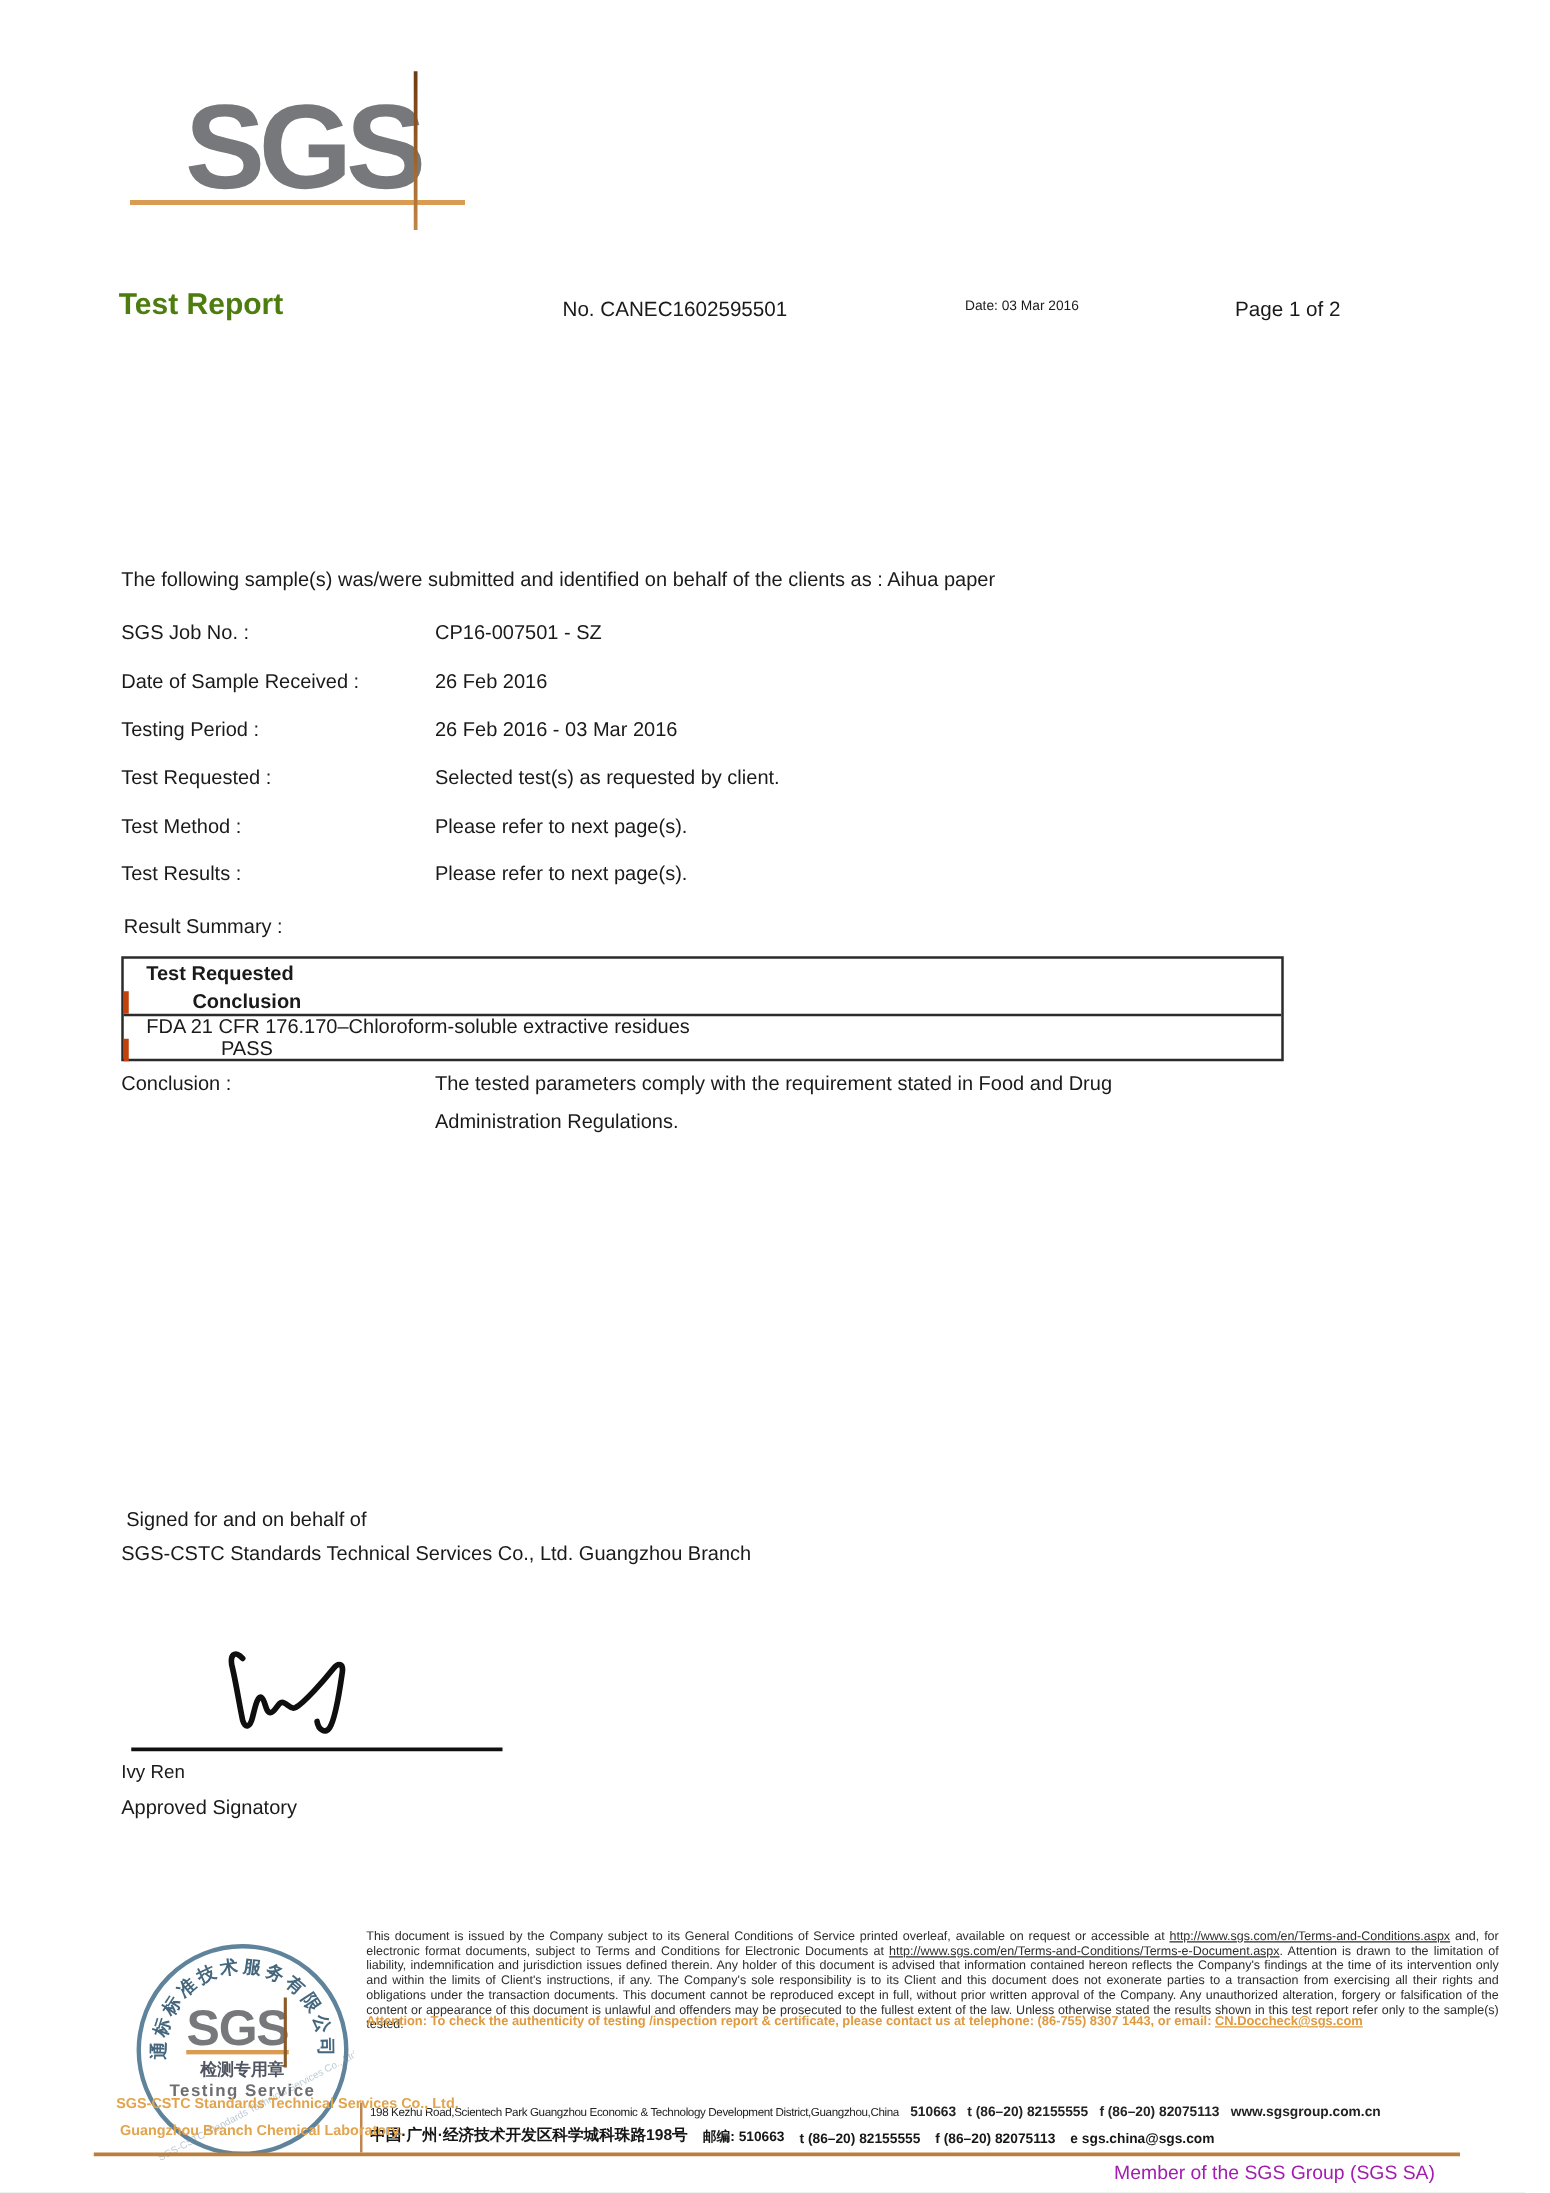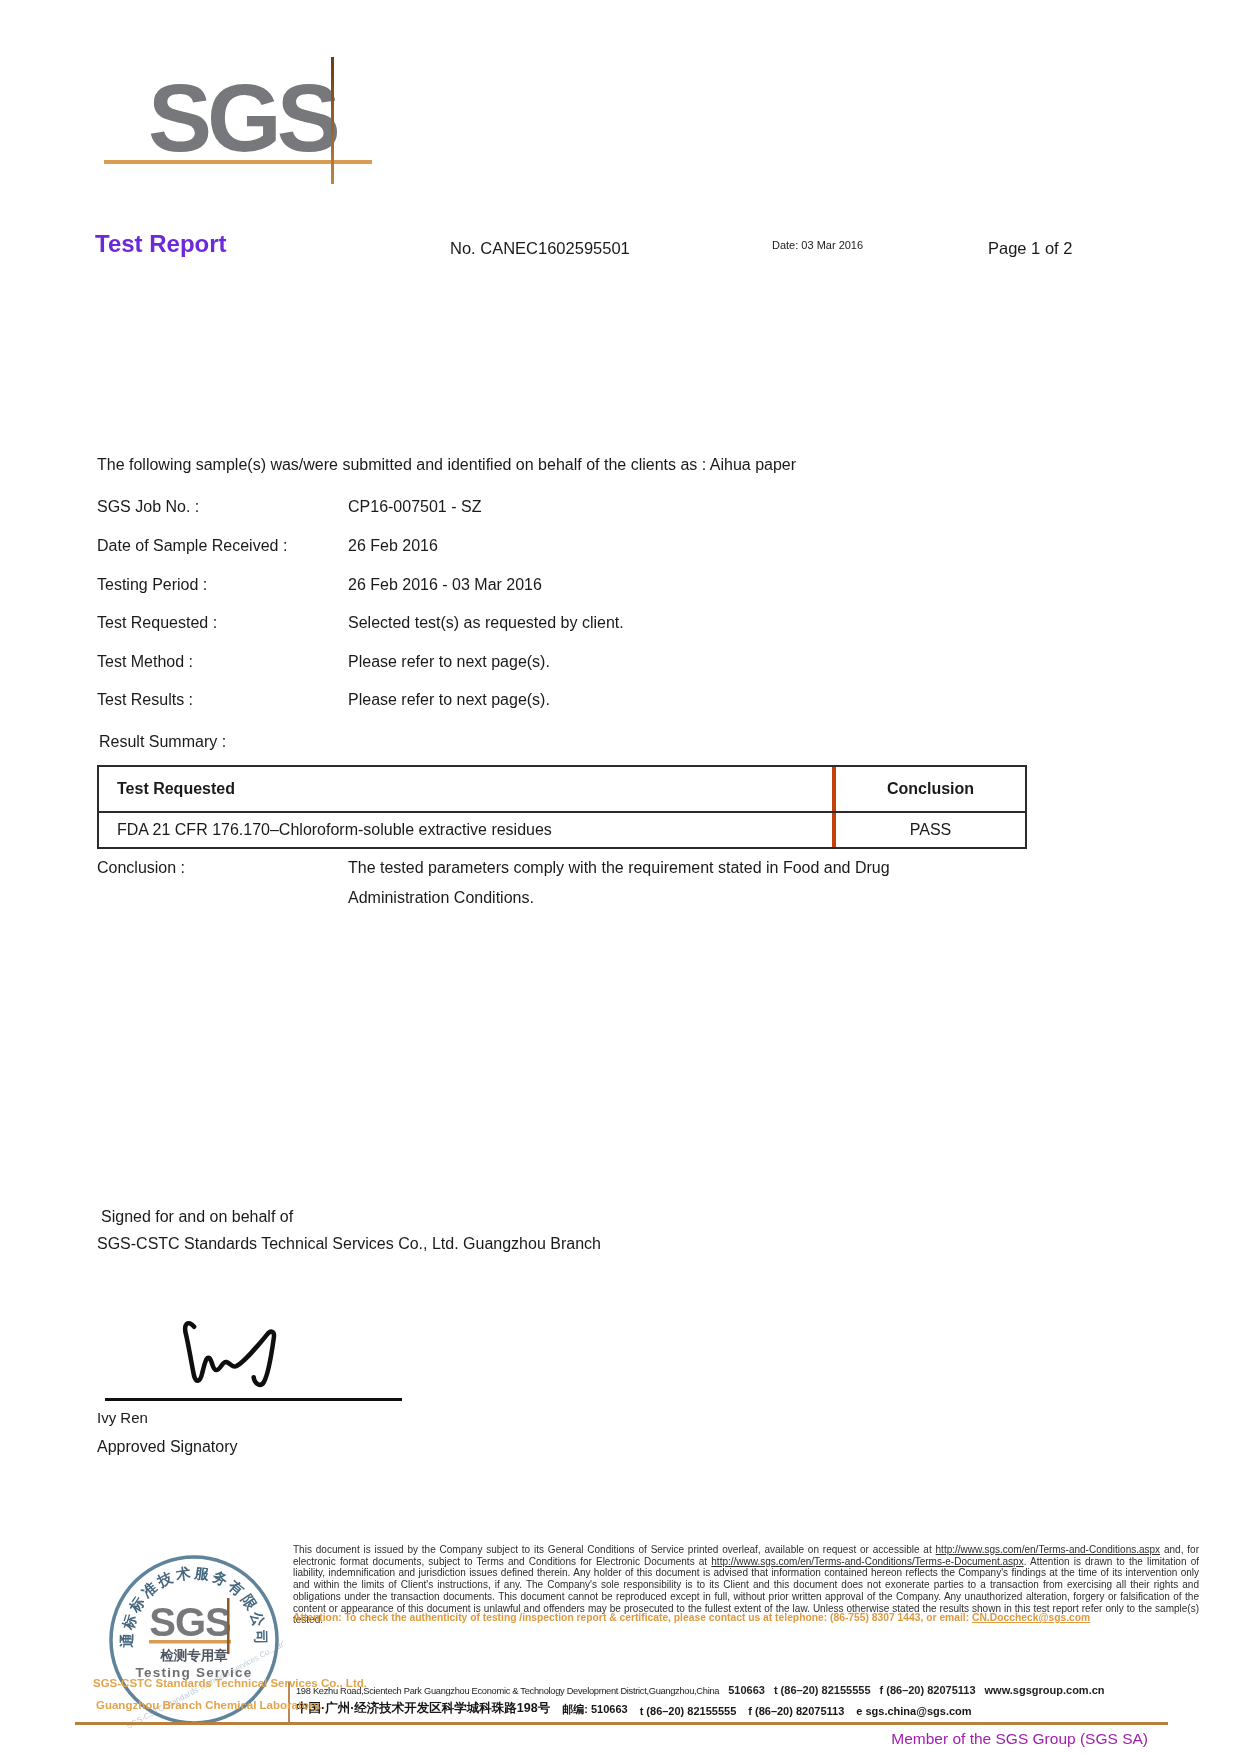--- a/index.html
+++ b/index.html
@@ -8,33 +8,33 @@
     font-family:"Liberation Sans",sans-serif;color:#1a1a1a;overflow:hidden;
   }
   .abs{position:absolute;}
 
   
   .logo-text{left:148px;top:70px;font-size:96px;font-weight:bold;letter-spacing:-5px;color:#77787b;line-height:1;}
   .logo-hline{left:104px;top:160px;width:268px;height:4px;background:#d99c52;}
   .logo-vline{left:331px;top:57px;width:3px;height:127px;background:linear-gradient(#6e3a10,#c08544);}
 
   
-  .doc-title{left:95px;top:230px;font-size:24px;font-weight:bold;color:#6d28d9;}
+  .doc-title{left:95px;top:230px;font-size:24px;font-weight:bold;color:#4d7c0f;}
   .doc-no{left:450px;top:239px;font-size:16.5px;}
   .doc-date{left:772px;top:239px;font-size:11px;}
   .doc-page{left:988px;top:239px;font-size:16.5px;}
 
   
   .intro{left:97px;top:456px;font-size:16px;}
   .f-label{left:97px;font-size:16px;}
   .f-value{left:348px;font-size:16px;}
   .rs-label{left:99px;top:733px;font-size:16px;}
 
   .rs-table{left:97px;top:765px;width:930px;border:2px solid #2b2b2b;box-sizing:border-box;}
-  .rs-row{display:flex;}
+  .rs-row{display:flex;flex-direction:column;}
   .rs-row.head{height:44px;font-weight:bold;}
   .rs-row.body{height:34px;border-top:2px solid #2b2b2b;}
   .rs-cell{display:flex;align-items:center;font-size:16px;box-sizing:border-box;}
   .rs-cell.main{flex:1;padding-left:18px;}
   .rs-cell.side{width:193px;border-left:4px solid #c2410c;justify-content:center;}
 
   .conc-label{left:97px;top:859px;font-size:16px;}
   .conc-line1{left:348px;top:859px;font-size:16px;}
   .conc-line2{left:348px;top:889px;font-size:16px;}
 
@@ -109,21 +109,21 @@
       <div class="rs-cell side">Conclusion</div>
     </div>
     <div class="rs-row body">
       <div class="rs-cell main">FDA 21 CFR 176.170–Chloroform-soluble extractive residues</div>
       <div class="rs-cell side">PASS</div>
     </div>
   </div>
 
   <div class="abs conc-label">Conclusion :</div>
   <div class="abs conc-line1">The tested parameters comply with the requirement stated in  Food and Drug</div>
-  <div class="abs conc-line2">Administration Conditions.</div>
+  <div class="abs conc-line2">Administration Regulations.</div>
 
   <div class="abs sig-for">Signed for and on behalf of</div>
   <div class="abs sig-company">SGS-CSTC Standards Technical Services Co., Ltd. Guangzhou Branch</div>
 
   <svg class="abs sig-scribble" viewBox="0 0 115 82">
     <path d="M16,10 C10,3 5,7 8,18 C11,31 14,50 16,59 C18,66 22,65 24,56 C26,48 28,39 31,41 C34,43 34,53 38,53 C42,53 44,44 48,45 C52,46 54,51 58,49 C65,45 80,28 88,18 C92,13 96,14 95,21 C93,35 90,57 85,65 C82,70 76,67 75,60" stroke="#0f0f0f" stroke-width="4.5" fill="none" stroke-linecap="round" stroke-linejoin="round"></path>
   </svg>
   <div class="abs sig-line"></div>
   <div class="abs sig-name">Ivy Ren</div>
   <div class="abs sig-role">Approved Signatory</div>

